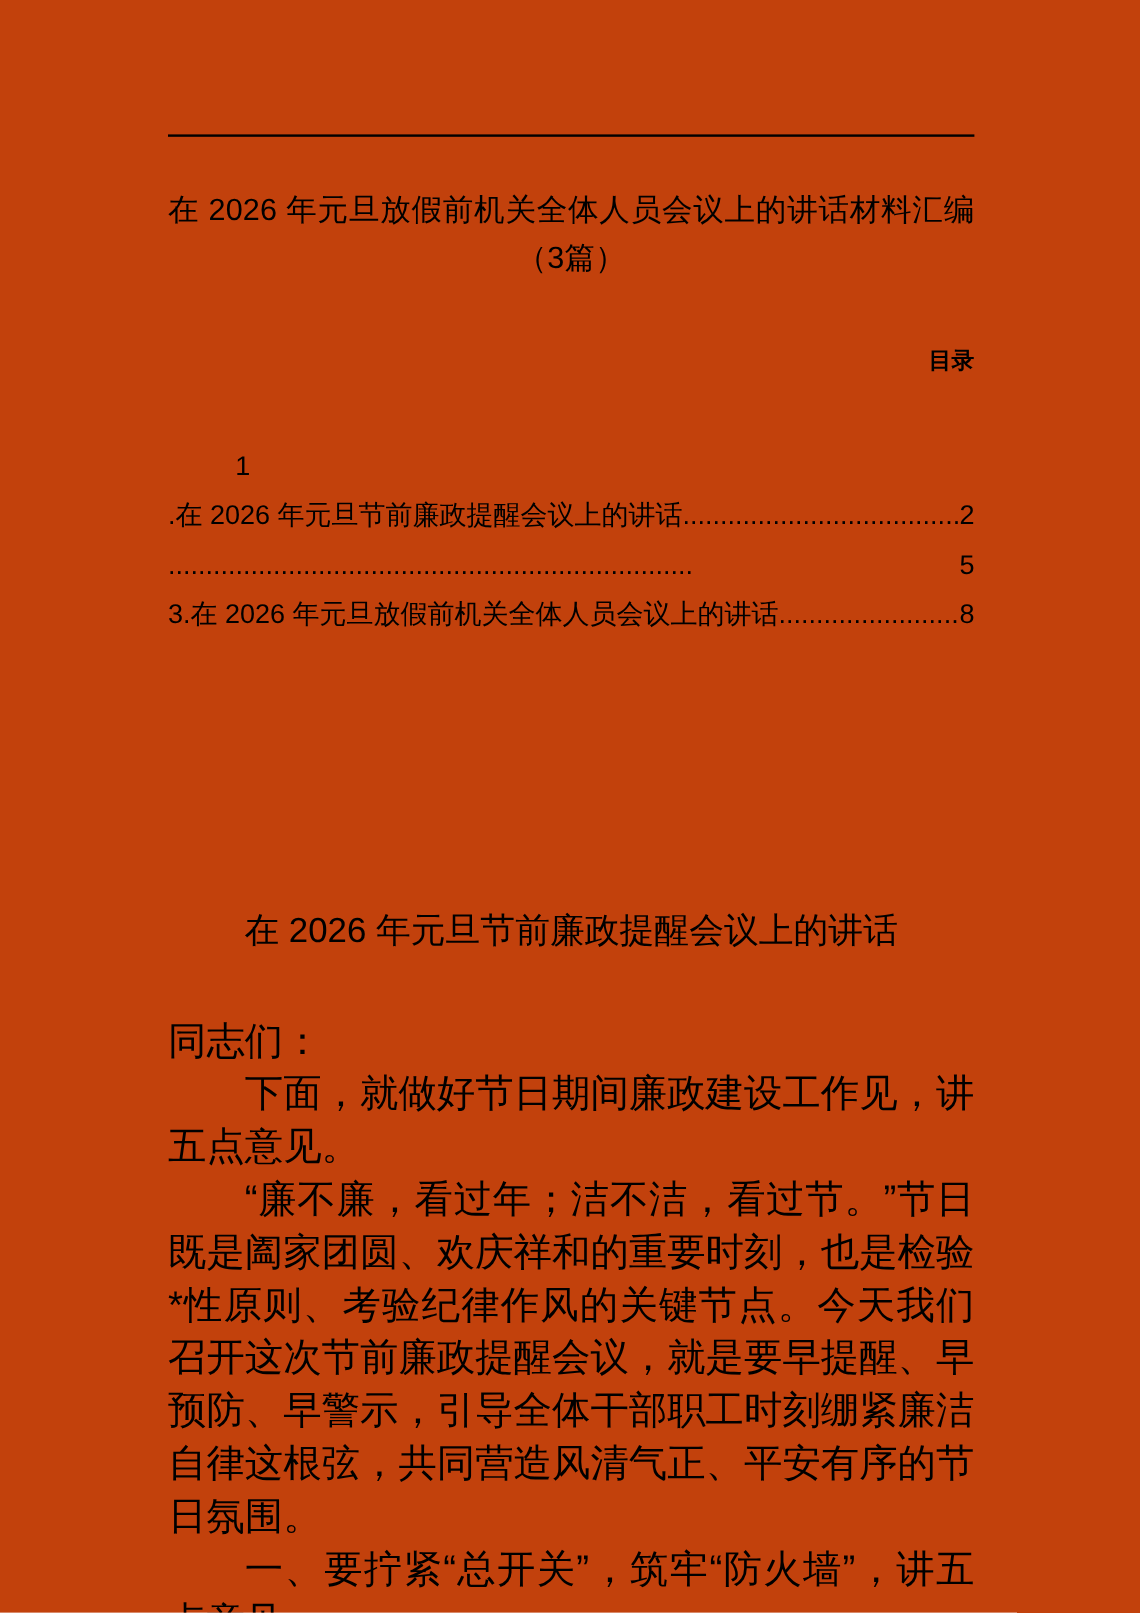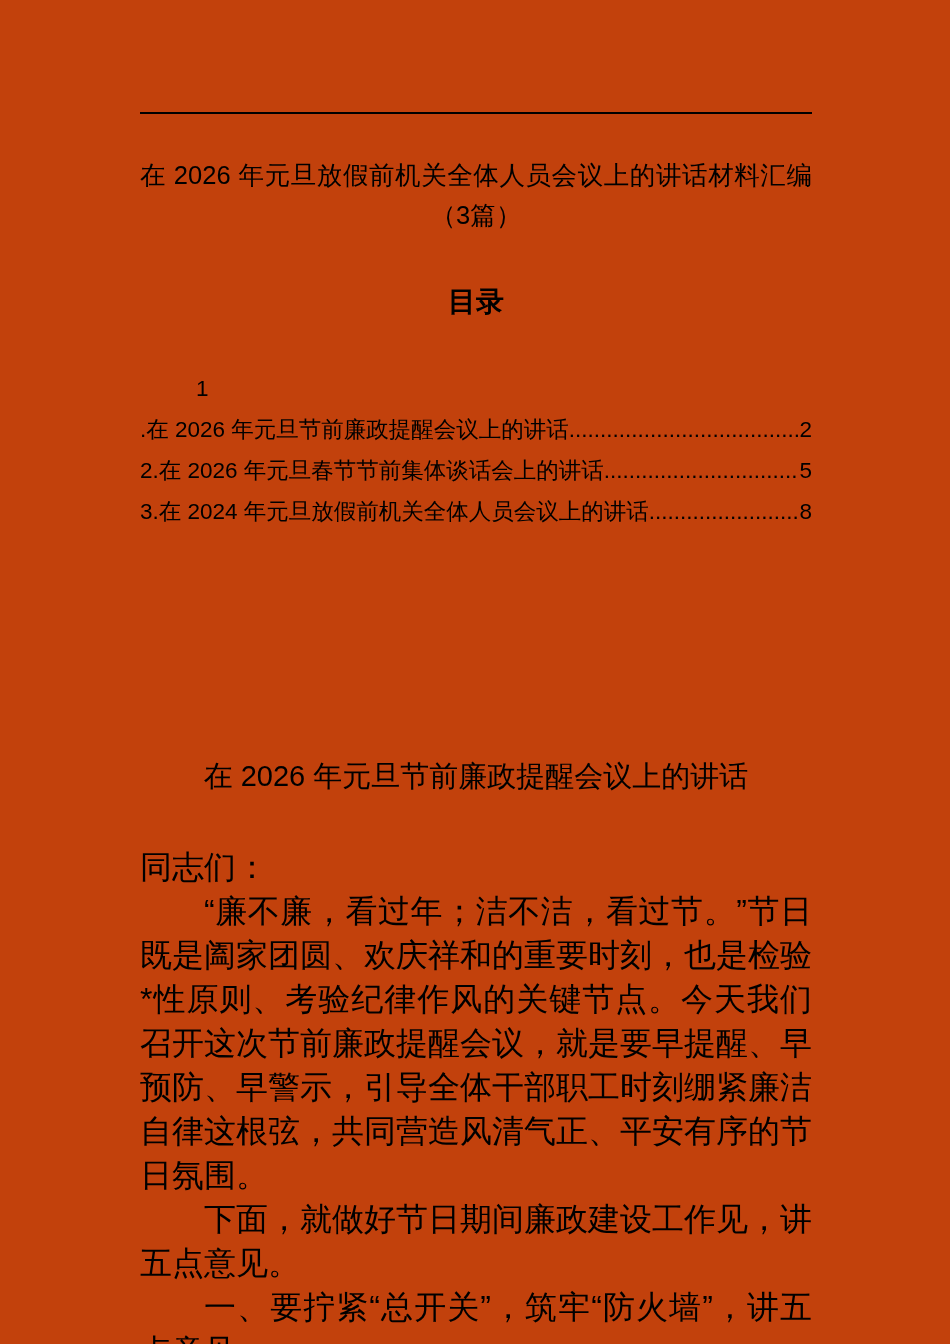--- a/index.html
+++ b/index.html
@@ -48,22 +48,22 @@
     font-weight: 400;
     word-break: break-all;
   }
 
   
   .toc-heading {
     position: absolute;
     left: 140px;
     top: 286px;
     width: 672px;
-    text-align: center;
-    font-size: 28px;
+    text-align: right;
+    font-size: 19px;
     font-weight: 700;
     line-height: 32px;
   }
 
   
   .toc {
     position: absolute;
     left: 140px;
     top: 368px;
     width: 672px;
@@ -149,35 +149,34 @@
 
     <div class="toc-orphan">1</div>
 
     <div class="toc-entry">
       <span class="toc-label">.在 2026 年元旦节前廉政提醒会议上的讲话</span>
       <span class="toc-dots">......................................................................</span>
       <span class="toc-page">2</span>
     </div>
 
     <div class="toc-entry">
-      <span class="toc-label">2.在 2026 年元旦春节节前集体谈话会上的讲话</span>
       <span class="toc-dots">......................................................................</span>
       <span class="toc-page">5</span>
     </div>
 
     <div class="toc-entry">
-      <span class="toc-label">3.在 2024 年元旦放假前机关全体人员会议上的讲话</span>
+      <span class="toc-label">3.在 2026 年元旦放假前机关全体人员会议上的讲话</span>
       <span class="toc-dots">......................................................................</span>
       <span class="toc-page">8</span>
     </div>
 
   </div>
 
   <div class="section-heading">在 2026 年元旦节前廉政提醒会议上的讲话</div>
 
   <div class="body-block">
     <p class="flush">同志们：</p>
+    <p class="indent">下面，就做好节日期间廉政建设工作见，讲五点意见。</p>
     <p class="indent">“廉不廉，看过年；洁不洁，看过节。”节日既是阖家团圆、欢庆祥和的重要时刻，也是检验*性原则、考验纪律作风的关键节点。今天我们召开这次节前廉政提醒会议，就是要早提醒、早预防、早警示，引导全体干部职工时刻绷紧廉洁自律这根弦，共同营造风清气正、平安有序的节日氛围。</p>
-    <p class="indent">下面，就做好节日期间廉政建设工作见，讲五点意见。</p>
     <p class="indent">一、要拧紧“总开关”，筑牢“防火墙”，讲五点意见</p>
   </div>
 
 </div>
 
 </body></html>

